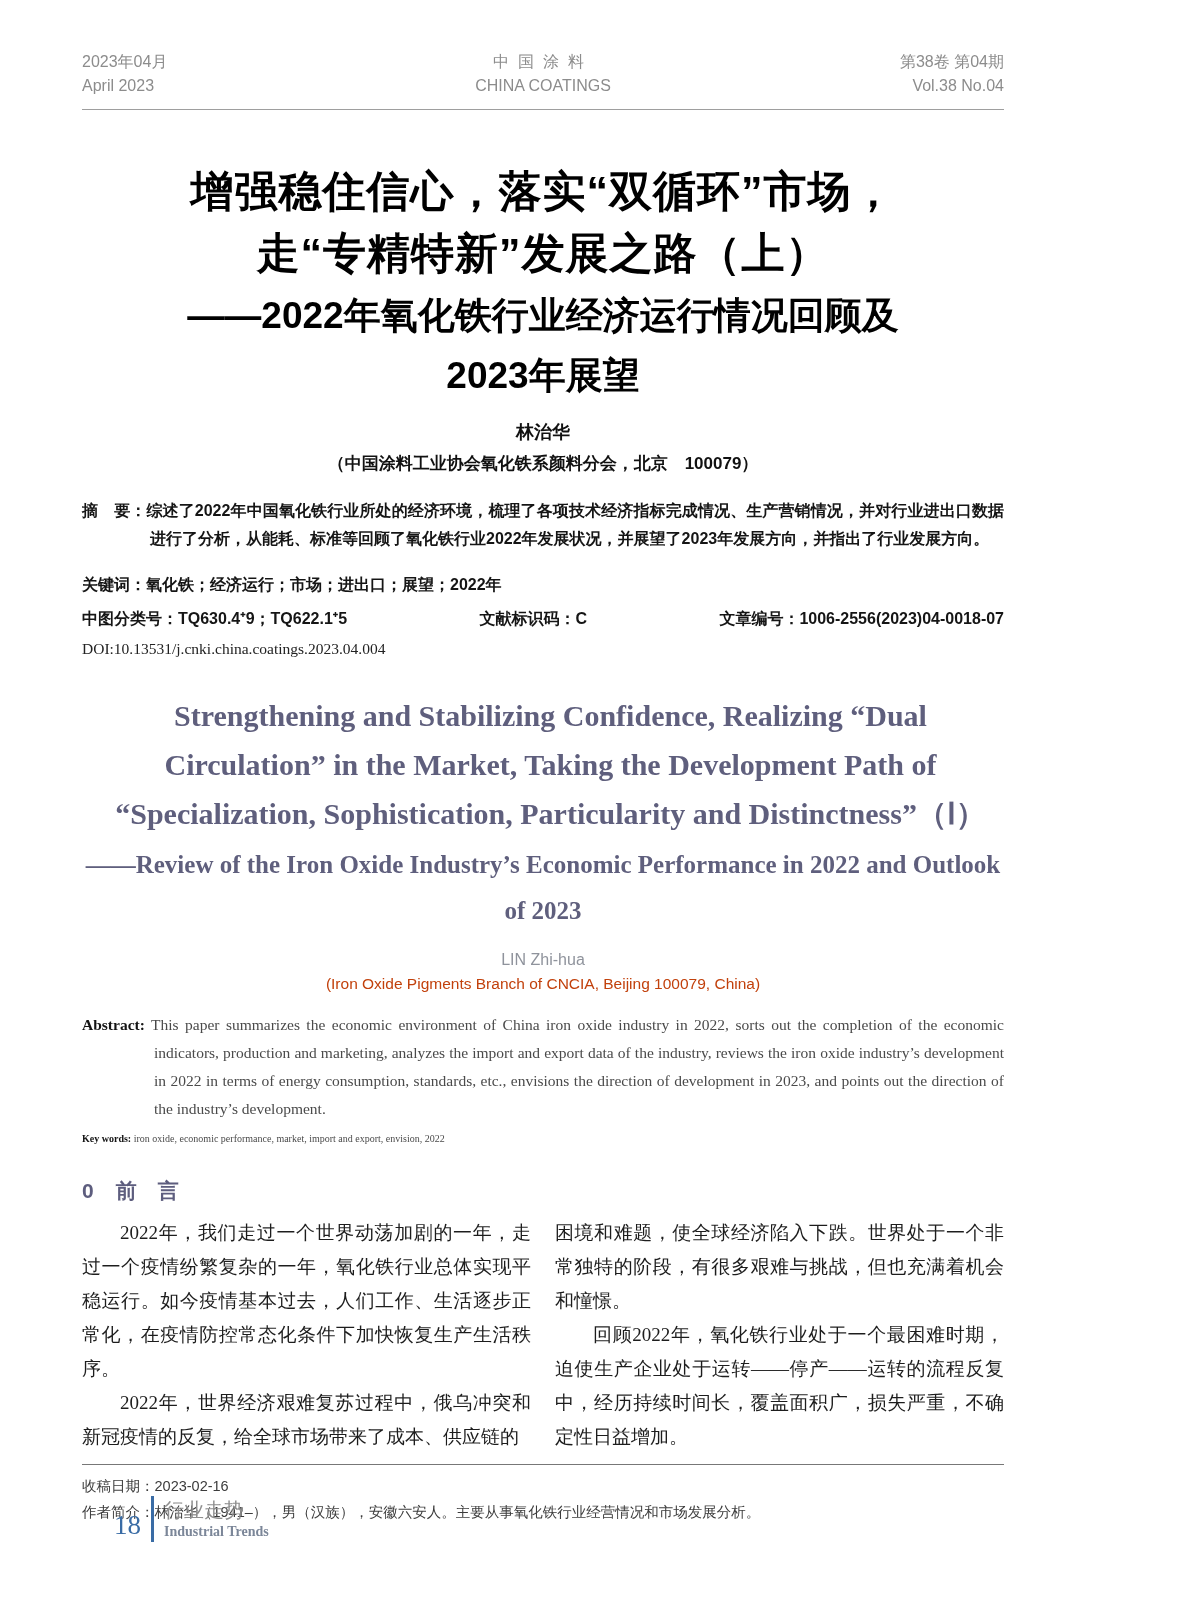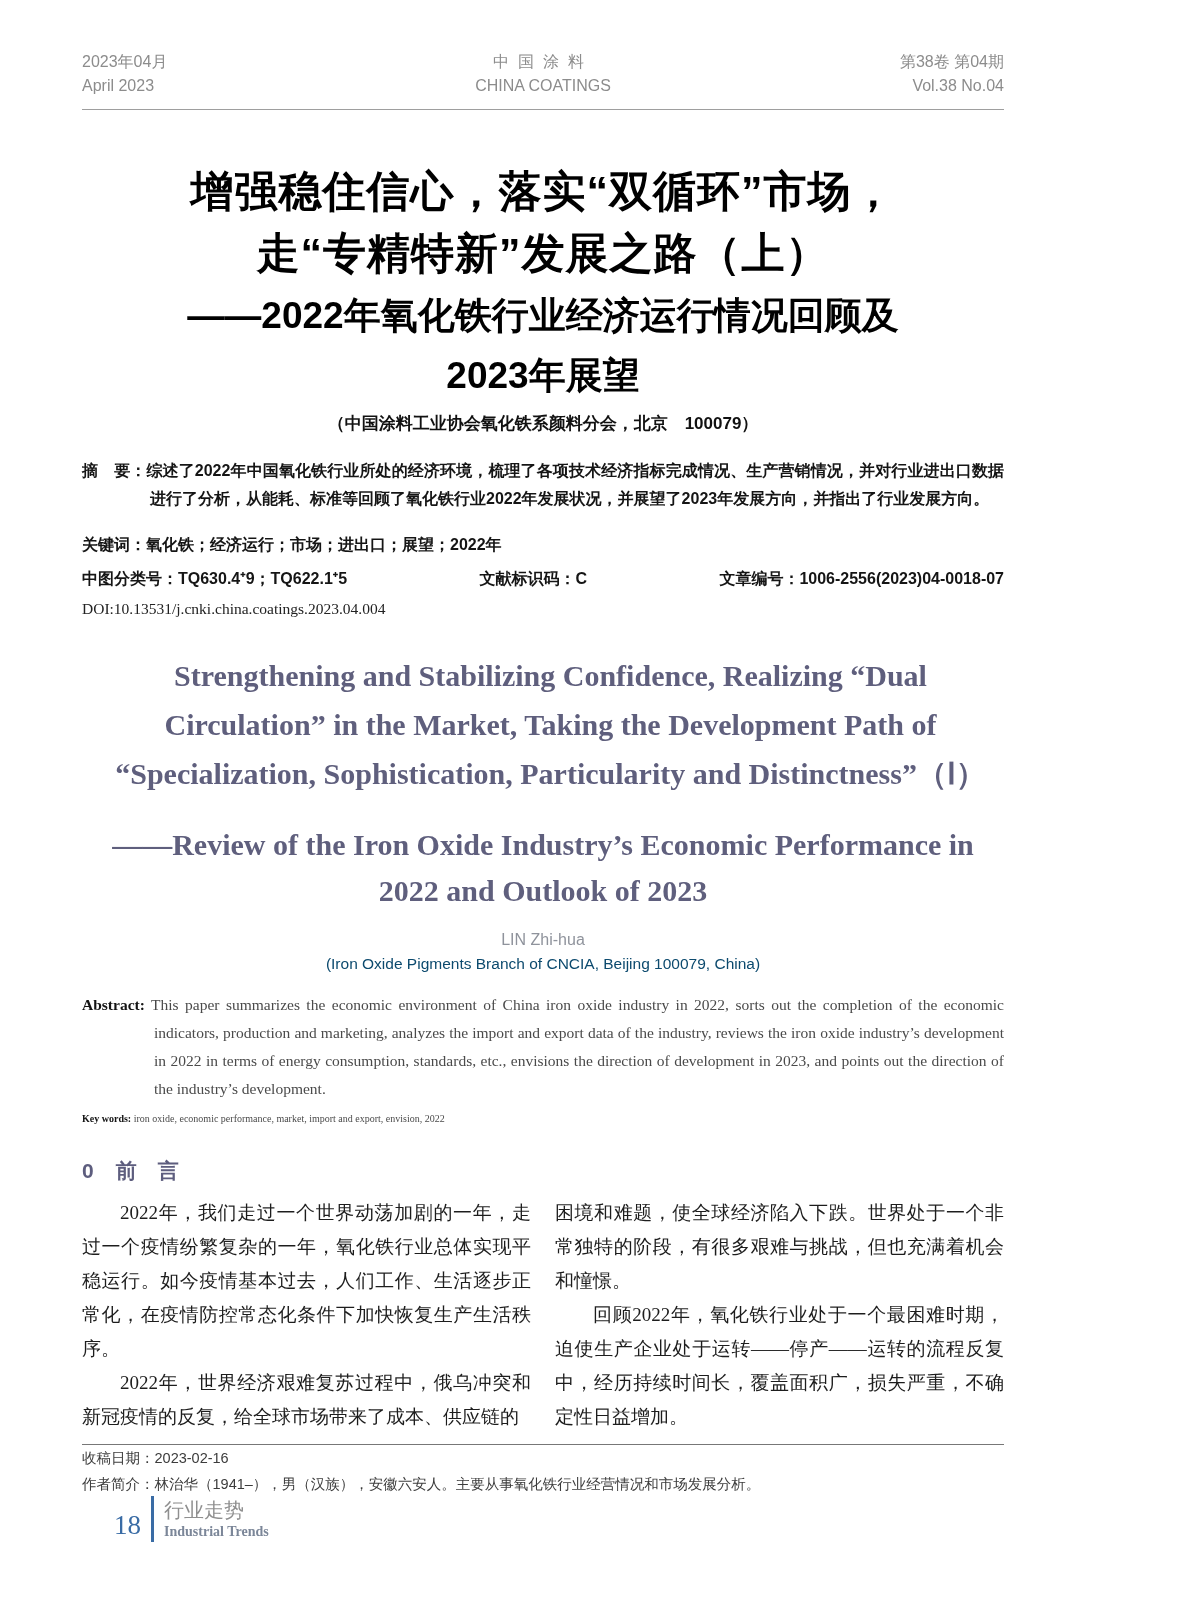--- a/index.html
+++ b/index.html
@@ -35,45 +35,45 @@
   .abs-cn { margin-top: 22px; font-size: 16px; font-weight: bold; color: #151515; line-height: 28px; text-align: justify; }
   .abs-cn .hang { padding-left: 68px; text-indent: -68px; }
   .kw-cn { margin-top: 18px; font-size: 16px; font-weight: bold; color: #151515; line-height: 28px; }
 
   .meta-row { margin-top: 6px; display: flex; justify-content: space-between; font-size: 16px; font-weight: bold; color: #151515; line-height: 28px; }
   .doi-line { margin-top: 4px; font-family: "Liberation Serif", serif; font-size: 15.5px; color: #222; line-height: 24px; }
 
   
   .title-en { margin-top: 30px; text-align: center; color: #5f5f7d; font-family: "Liberation Serif", serif; font-weight: bold; }
   .title-en .main { font-size: 30px; line-height: 49px; margin-left: 15px; }
-  .title-en .sub  { font-size: 30px; line-height: 46px; margin-top: 24px; }
+  .title-en .sub  { font-size: 25px; line-height: 46px; margin-top: 4px; }
 
   .author-en { margin-top: 14px; text-align: center; font-size: 16px; color: #8f939c; line-height: 24px; }
-  .affil-en  { text-align: center; font-size: 15.5px; color: #0c4a6e; line-height: 23px; }
+  .affil-en  { text-align: center; font-size: 15.5px; color: #c2410c; line-height: 23px; }
 
   
   .abs-en { margin-top: 16px; font-family: "Liberation Serif", serif; font-size: 15.5px; color: #4a4a4a; line-height: 28px; text-align: justify; }
   .abs-en .hang { padding-left: 72px; text-indent: -72px; }
   .abs-en b, .kw-en b { color: #141414; font-weight: bold; }
   .kw-en { margin-top: 2px; font-family: "Liberation Serif", serif; font-size: 10px; color: #4a4a4a; line-height: 27px; }
 
   
   .section-head { margin-top: 24px; font-size: 21px; font-weight: bold; color: #5d5d7e; line-height: 30px; }
   .section-head .num { margin-right: 22px; }
   .columns { display: flex; gap: 24px; margin-top: 10px; }
   .col { flex: 1; min-width: 0; }
   .col p {
     font-family: "Liberation Serif", serif;
     font-size: 19px; color: #1d1d1d; line-height: 34px;
     text-align: justify; text-indent: 2em;
   }
   .col p.no-indent { text-indent: 0; }
 
   
-  .footnotes { margin-top: 10px; border-top: 1px solid #777; }
+  .footnotes { margin-top: 10px; border-top: 1px solid #777; padding-top: 8px; }
   .footnotes p { font-size: 14.5px; color: #3c3c3c; line-height: 26px; }
 
   
   .footer { position: absolute; left: 114px; top: 1496px; display: flex; align-items: center; }
   .page-num { font-family: "Liberation Serif", serif; font-size: 27px; color: #3a6ca5; margin-right: 10px; transform: translateY(6px); }
   .footer-bar { width: 3px; height: 46px; background: #3a6ca5; margin-right: 10px; }
   .footer-col { display: flex; flex-direction: column; justify-content: center; }
   .footer-cn { font-size: 20px; color: #8f8f8f; line-height: 26px; }
   .footer-en { font-family: "Liberation Serif", serif; font-weight: bold; font-size: 14px; color: #7b8698; line-height: 18px; }
 </style>
@@ -96,20 +96,21 @@
       </div>
     </div>
 
     <div class="title-cn">
       <div class="main">增强稳住信心，落实“双循环”市场，</div>
       <div class="main">走“专精特新”发展之路（上）</div>
       <div class="sub">——2022年氧化铁行业经济运行情况回顾及</div>
       <div class="sub">2023年展望</div>
     </div>
 
+    <div class="author-cn">林治华</div>
     <div class="affil-cn">（中国涂料工业协会氧化铁系颜料分会，北京　100079）</div>
 
     <div class="abs-cn">
       <p class="hang"><span>摘　要：</span><span>综述了2022年中国氧化铁行业所处的经济环境，梳理了各项技术经济指标完成情况、生产营销情况，并对行业进出口数据进行了分析，从能耗、标准等回顾了氧化铁行业2022年发展状况，并展望了2023年发展方向，并指出了行业发展方向。</span></p>
     </div>
     <div class="kw-cn"><span>关键词：</span><span>氧化铁；经济运行；市场；进出口；展望；2022年</span></div>
 
     <div class="meta-row">
       <span>中图分类号：TQ630.4⁺9；TQ622.1⁺5</span>
       <span>文献标识码：C</span>

